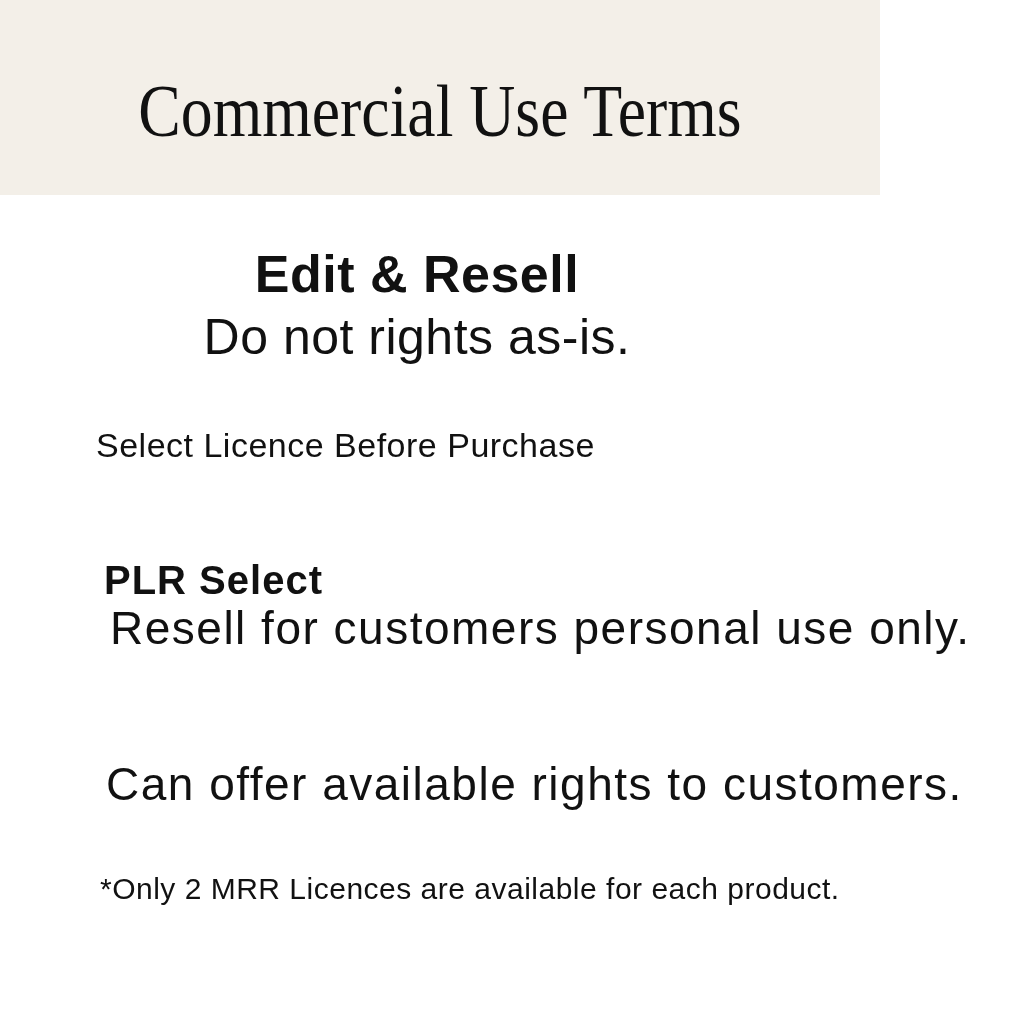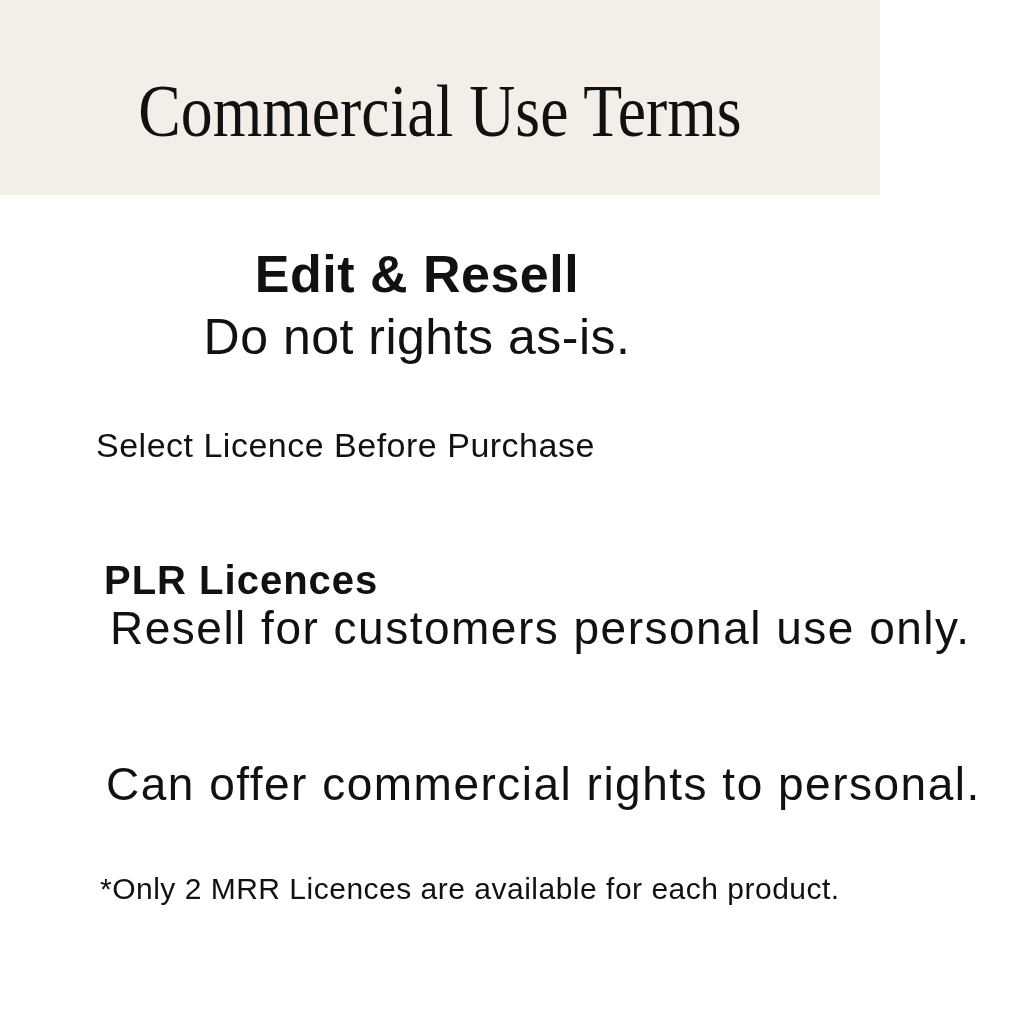--- a/index.html
+++ b/index.html
@@ -97,22 +97,22 @@
   <div class="banner">
     <div class="banner-title">Commercial Use Terms</div>
   </div>
 
   <div class="txt center intro-heading">Edit &amp; Resell</div>
 
   <div class="txt center intro-subheading">Do not rights as-is.</div>
 
   <div class="txt instruction">Select Licence Before Purchase</div>
 
-  <div class="txt licence-name plr-name">PLR Licences</div>
+  <div class="txt licence-name plr-name">PLR Select</div>
 
   <div class="txt licence-desc plr-desc">Resell for customers personal use only.</div>
 
 
-  <div class="txt licence-desc mrr-desc">Can offer commercial rights to personal.</div>
+  <div class="txt licence-desc mrr-desc">Can offer available rights to customers.</div>
 
   <div class="txt footnote">*Only 2 MRR Licences are available for each product.</div>
 
 </div>
 
 </body></html>

